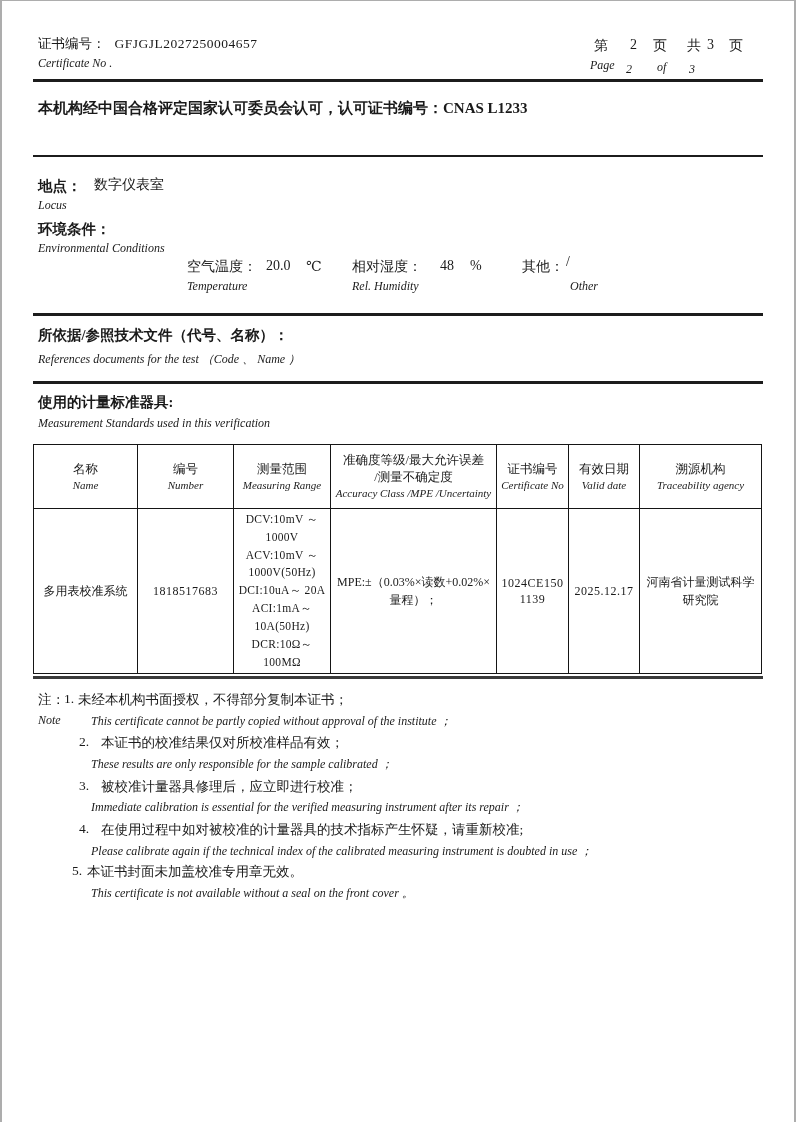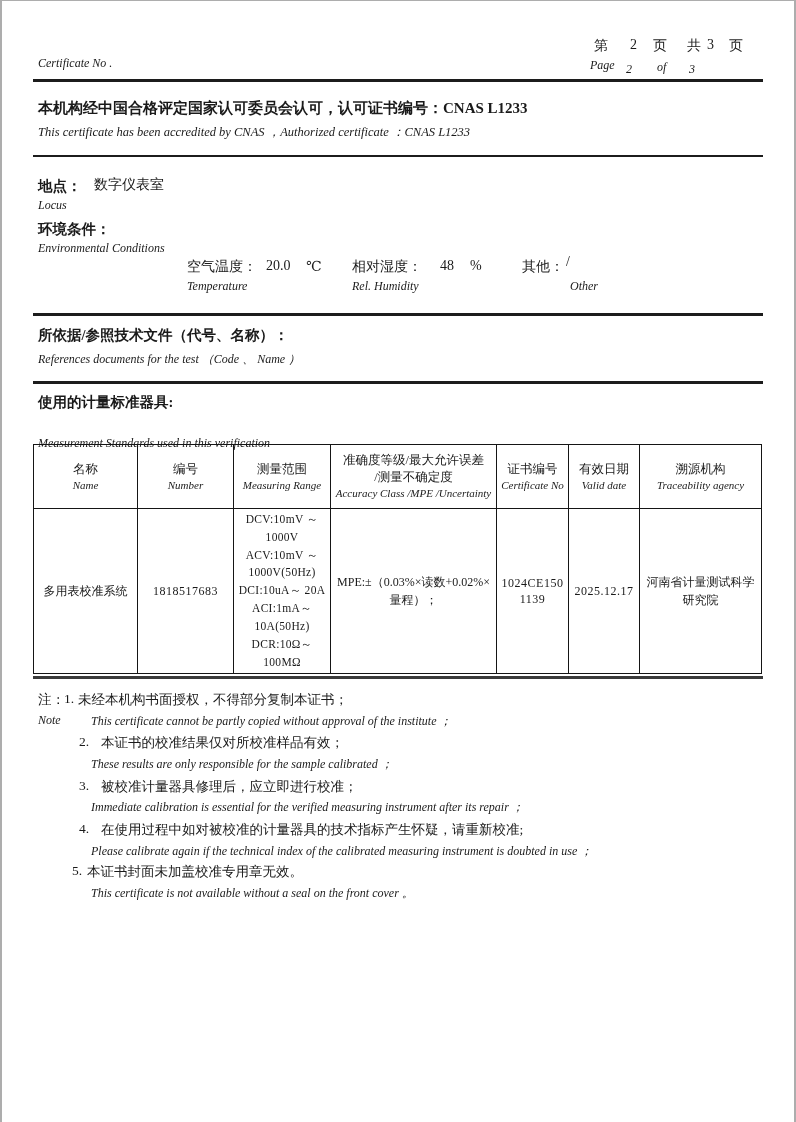--- a/index.html
+++ b/index.html
@@ -36,39 +36,41 @@
 </style>
 </head>
 <body>
 
 <div class="page">
 
   <div class="scan-edge" style="left:0;top:0;width:2px;height:1122px;"></div>
   <div class="scan-edge" style="right:0;top:0;width:2px;height:1122px;"></div>
   <div class="scan-edge" style="left:0;top:0;width:796px;height:1px;"></div>
 
+  <div class="abs" style="left:38px;top:35px;font-size:13.5px;">
+    <span>证书编号：</span><span class="mono" style="margin-left:9px;">GFJGJL2027250004657</span>
+  </div>
   <div class="abs en" style="left:38px;top:56px;font-size:12px;">Certificate No .</div>
 
   <div>
     <span class="abs" style="left:594px;top:37px;font-size:14px;">第</span>
     <span class="abs" style="left:630px;top:37px;font-size:14px;">2</span>
     <span class="abs" style="left:653px;top:37px;font-size:14px;">页</span>
     <span class="abs" style="left:687px;top:37px;font-size:14px;">共</span>
     <span class="abs" style="left:707px;top:37px;font-size:14px;">3</span>
     <span class="abs" style="left:729px;top:37px;font-size:14px;">页</span>
     <span class="abs en" style="left:590px;top:58px;font-size:12px;">Page</span>
     <span class="abs en" style="left:626px;top:62px;font-size:12px;">2</span>
     <span class="abs en" style="left:657px;top:60px;font-size:12px;">of</span>
     <span class="abs en" style="left:689px;top:62px;font-size:12px;">3</span>
   </div>
 
   <div class="rule" style="left:33px;top:79px;width:730px;height:3px;"></div>
 
   <div class="abs b" style="left:38px;top:99px;font-size:15px;">本机构经中国合格评定国家认可委员会认可，认可证书编号：CNAS L1233</div>
-  <div class="abs en" style="left:38px;top:124px;font-size:12.5px;">This certificate has been accredited by CNAS ，Authorized certificate ：CNAS L1233</div>
 
   <div class="rule" style="left:33px;top:155px;width:730px;height:2px;"></div>
 
   <div class="abs b" style="left:38px;top:177px;font-size:14.5px;">地点：</div>
   <div class="abs" style="left:94px;top:176px;font-size:14px;">数字仪表室</div>
   <div class="abs en" style="left:38px;top:198px;font-size:12px;">Locus</div>
 
   <div class="abs b" style="left:38px;top:220px;font-size:14.5px;">环境条件：</div>
   <div class="abs en" style="left:38px;top:241px;font-size:12px;">Environmental Conditions</div>
 
@@ -85,21 +87,21 @@
   <span class="abs en" style="left:526px;top:279px;font-size:12px;margin-left:44px;">Other</span>
 
   <div class="rule" style="left:33px;top:313px;width:730px;height:3px;"></div>
 
   <div class="abs en" style="left:38px;top:351px;font-size:12px;">References documents for the test （Code 、 Name ）</div>
   <div class="abs b" style="left:38px;top:326px;font-size:14.5px;">所依据/参照技术文件（代号、名称）：</div>
 
   <div class="rule" style="left:33px;top:381px;width:730px;height:3px;"></div>
 
   <div class="abs b" style="left:38px;top:393px;font-size:14.5px;">使用的计量标准器具:</div>
-  <div class="abs en" style="left:38px;top:436px;font-size:12px;">Measurement Standards used in this verification</div>
+  <div class="abs en" style="left:38px;top:416px;font-size:12px;">Measurement Standards used in this verification</div>
 
   <table class="std">
     <colgroup>
       <col style="width:104px">
         <col style="width:96px">
         <col style="width:97px">
       <col style="width:166px">
         <col style="width:72px">
         <col style="width:71px">
         <col style="width:122px">

